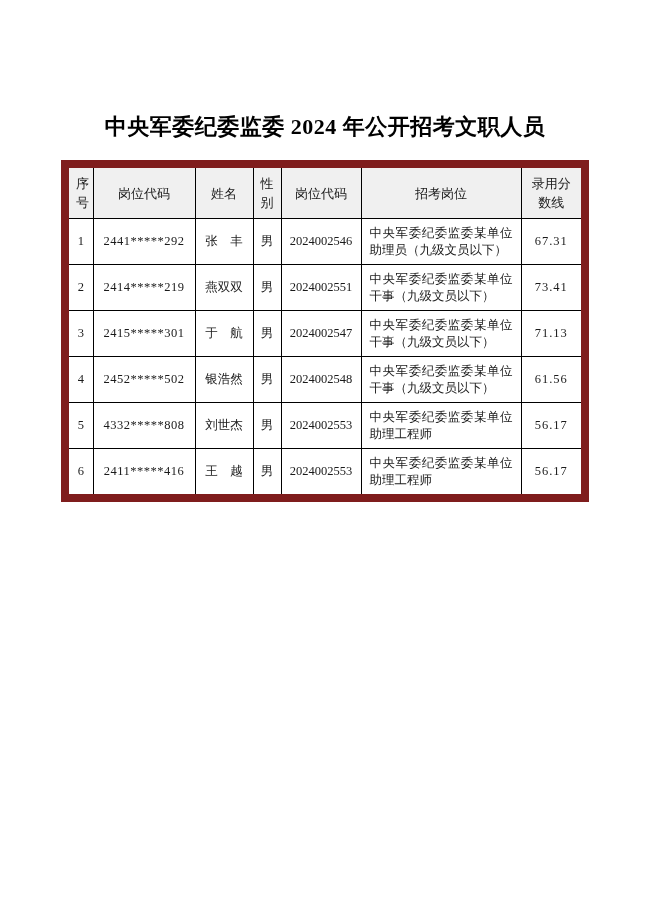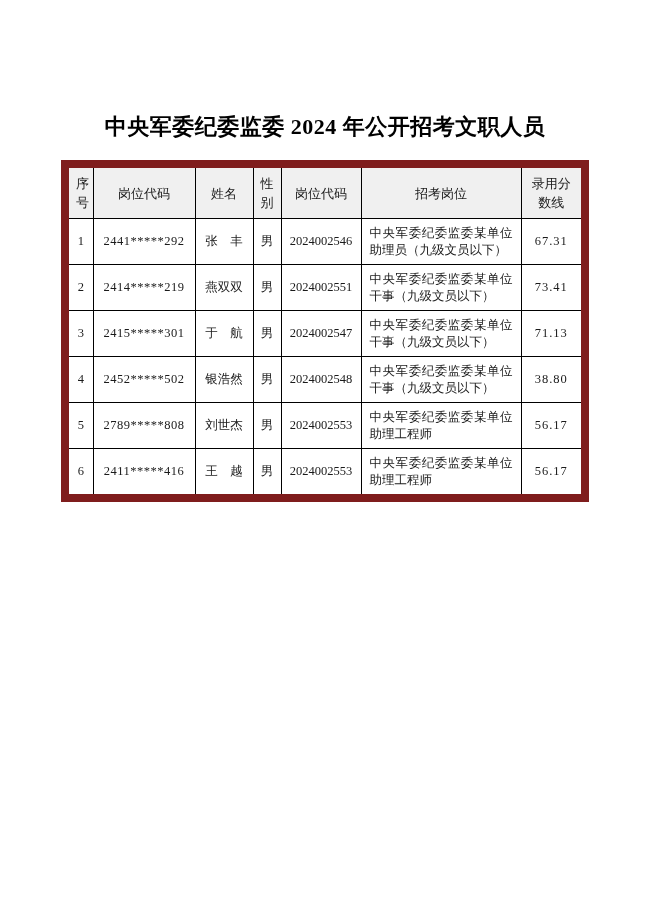--- a/index.html
+++ b/index.html
@@ -128,25 +128,25 @@
         <td class="pos">中央军委纪委监委某单位干事（九级文员以下）</td>
         <td class="score">71.13</td>
       </tr>
       <tr>
         <td>4</td>
         <td class="ticket">2452*****502</td>
         <td>银浩然</td>
         <td>男</td>
         <td>2024002548</td>
         <td class="pos">中央军委纪委监委某单位干事（九级文员以下）</td>
-        <td class="score">38.80</td>
+        <td class="score">61.56</td>
       </tr>
       <tr>
         <td>5</td>
-        <td class="ticket">2789*****808</td>
+        <td class="ticket">4332*****808</td>
         <td>刘世杰</td>
         <td>男</td>
         <td>2024002553</td>
         <td class="pos">中央军委纪委监委某单位助理工程师</td>
         <td class="score">56.17</td>
       </tr>
       <tr>
         <td>6</td>
         <td class="ticket">2411*****416</td>
         <td>王　越</td>

